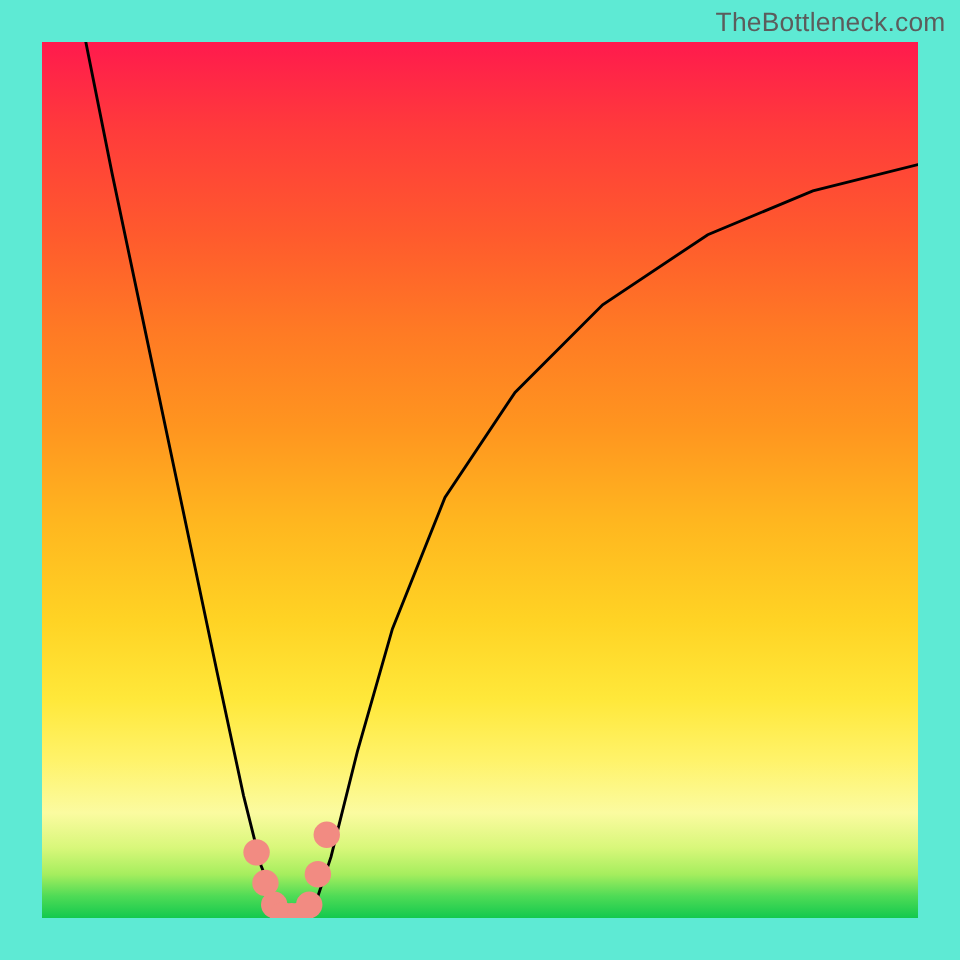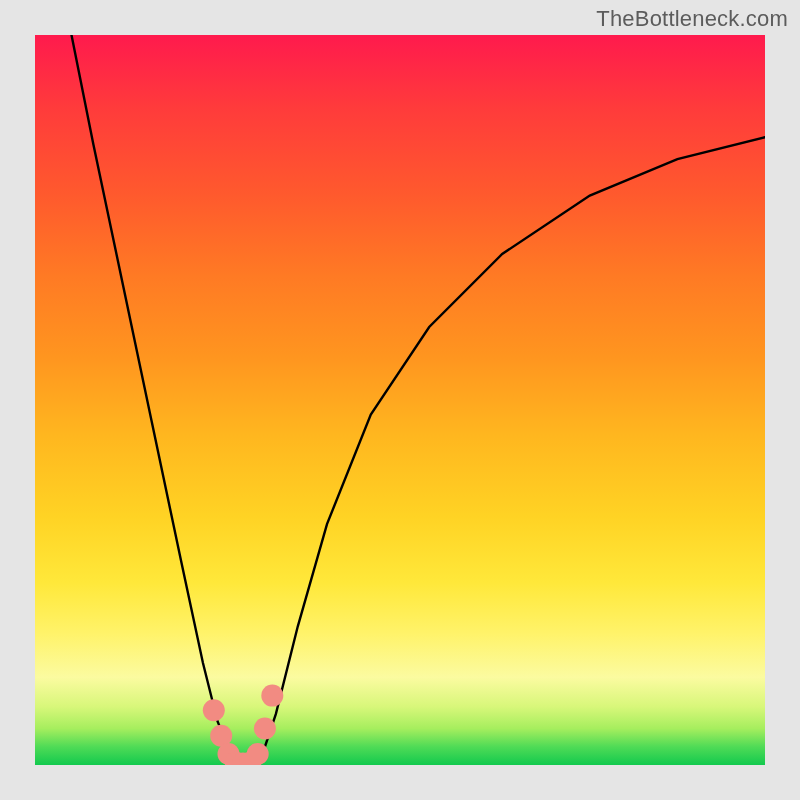--- a/index.html
+++ b/index.html
@@ -10,21 +10,21 @@
     background: #000;
     overflow: hidden;
     font-family: Arial, Helvetica, sans-serif;
   }
   .frame {
     position: absolute;
     left: 0;
     top: 0;
     width: 800px;
     height: 800px;
-    background: #e5e5e5;
+    background: #5eead4;
   }
   .plot {
     position: absolute;
     left: 35px;
     top: 35px;
     width: 730px;
     height: 730px;
     overflow: hidden;
   }
   .gradient {

